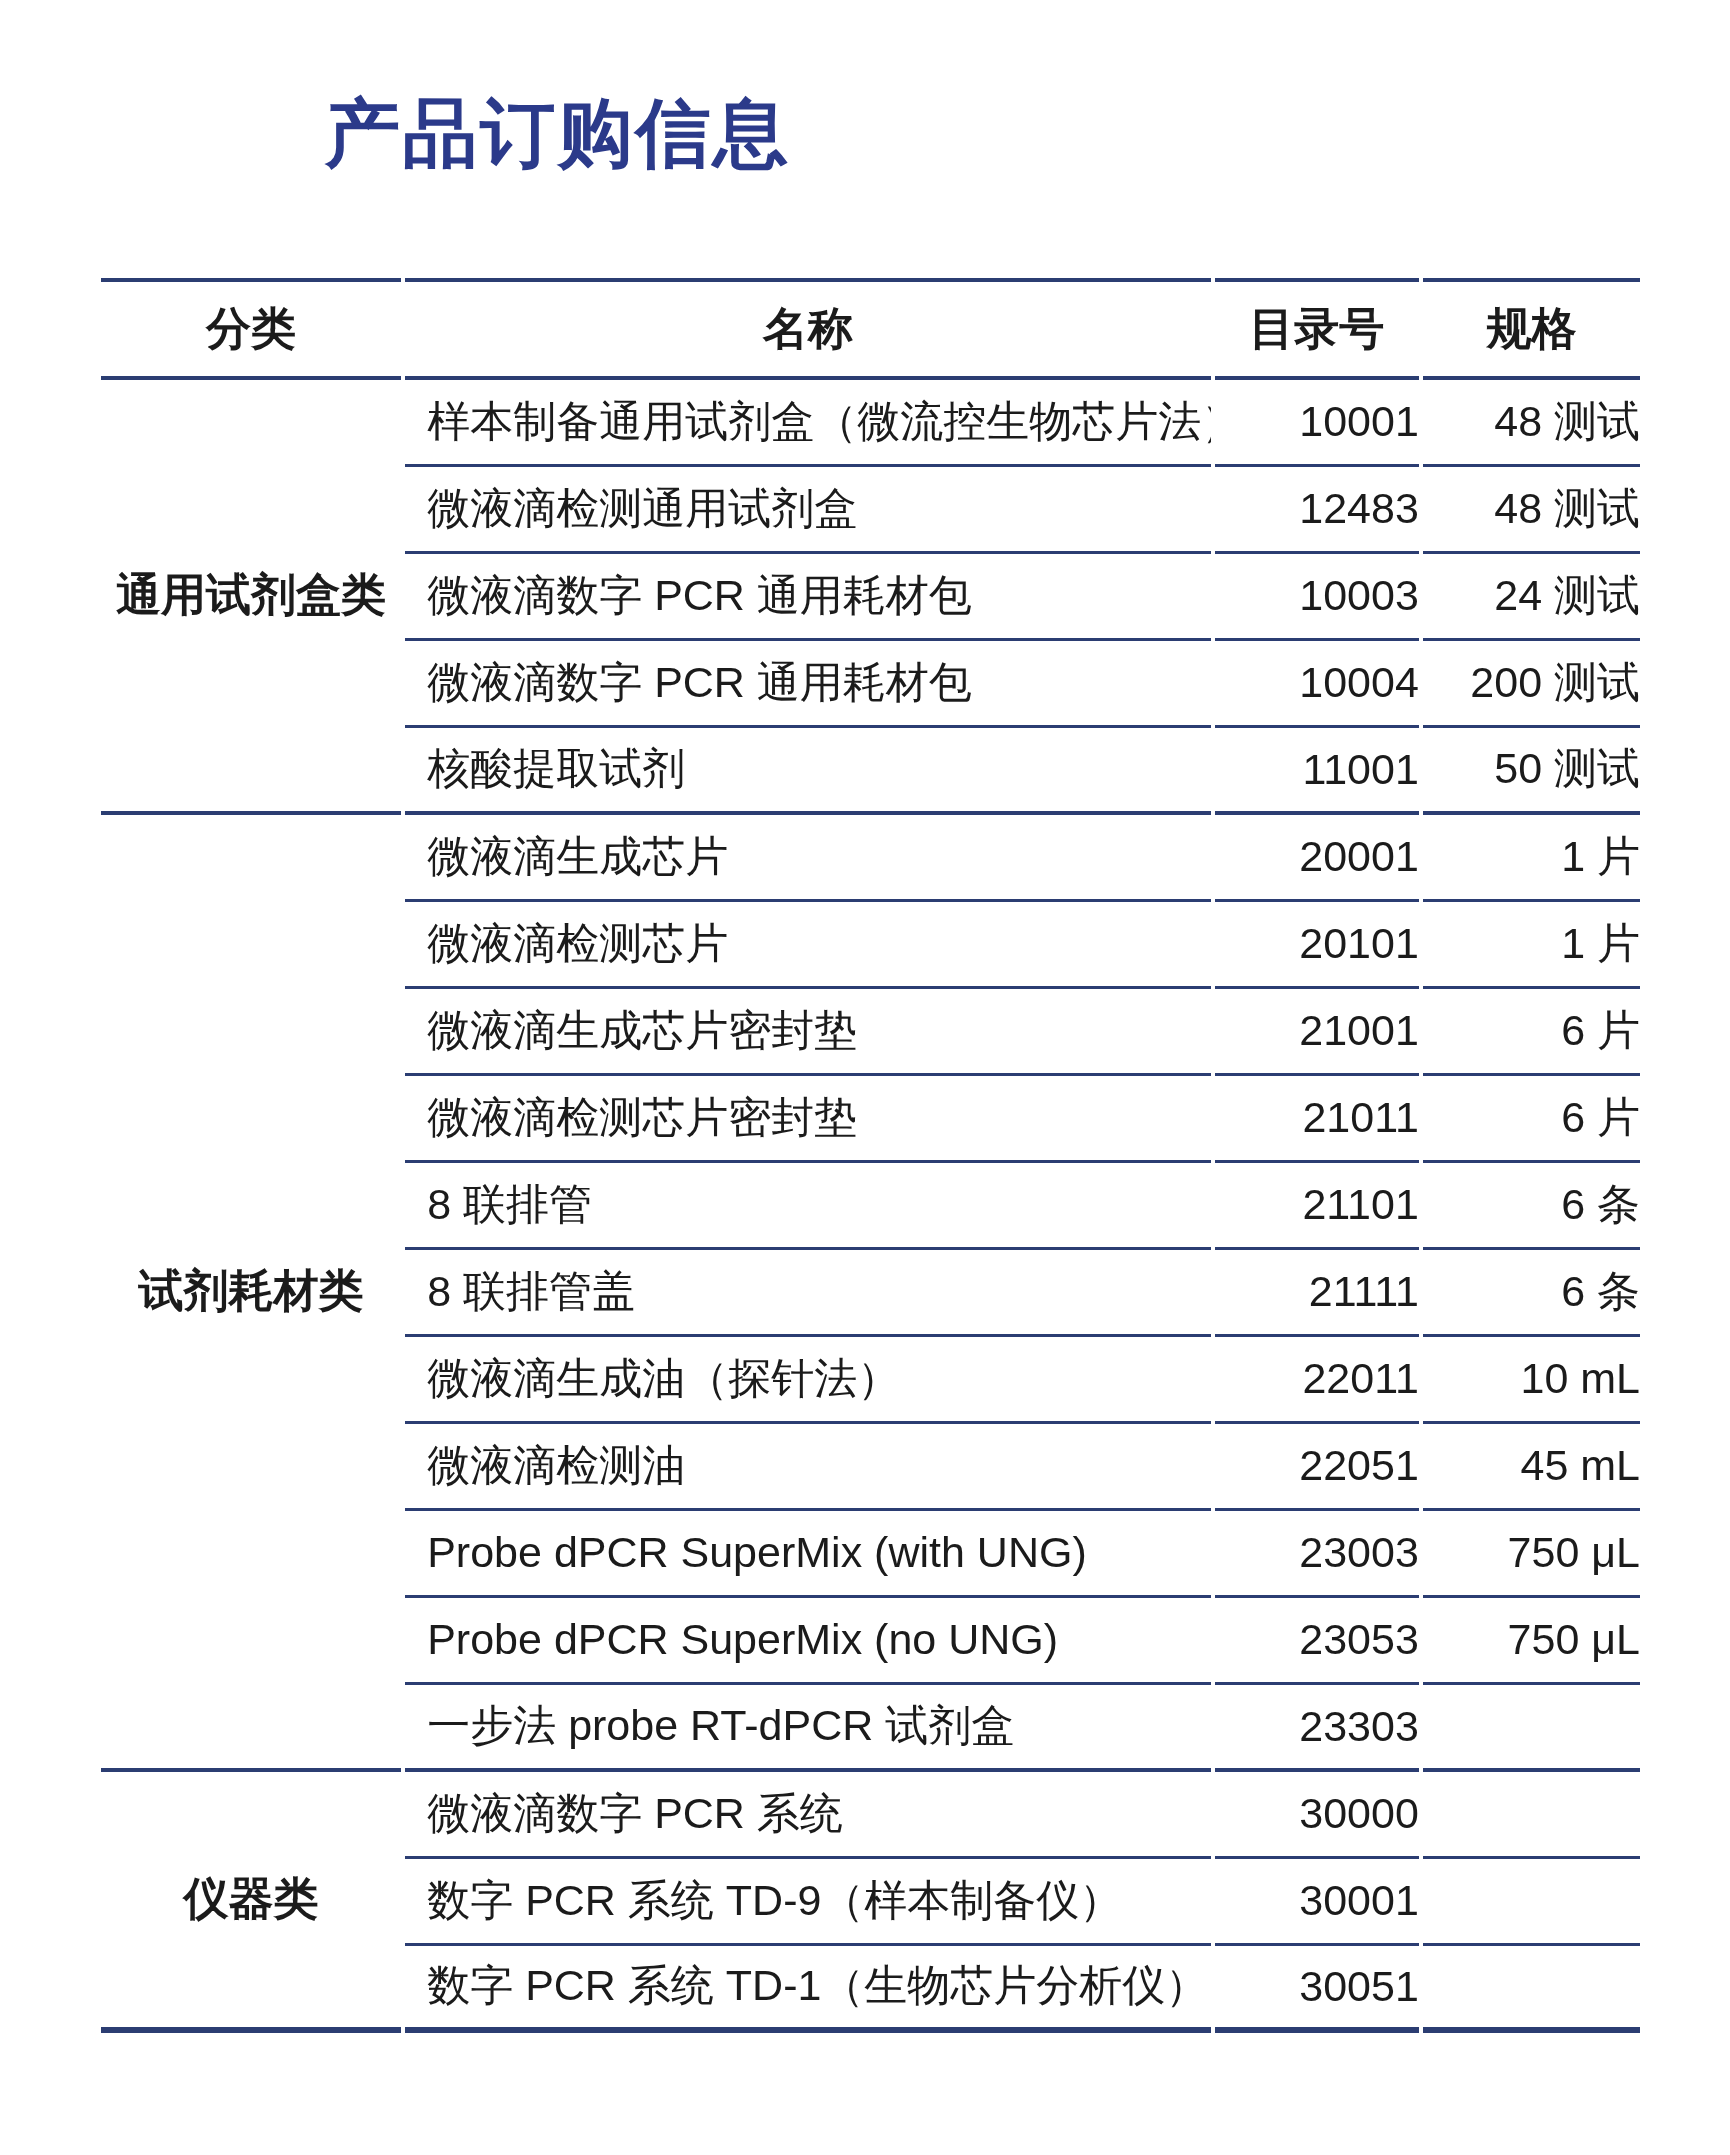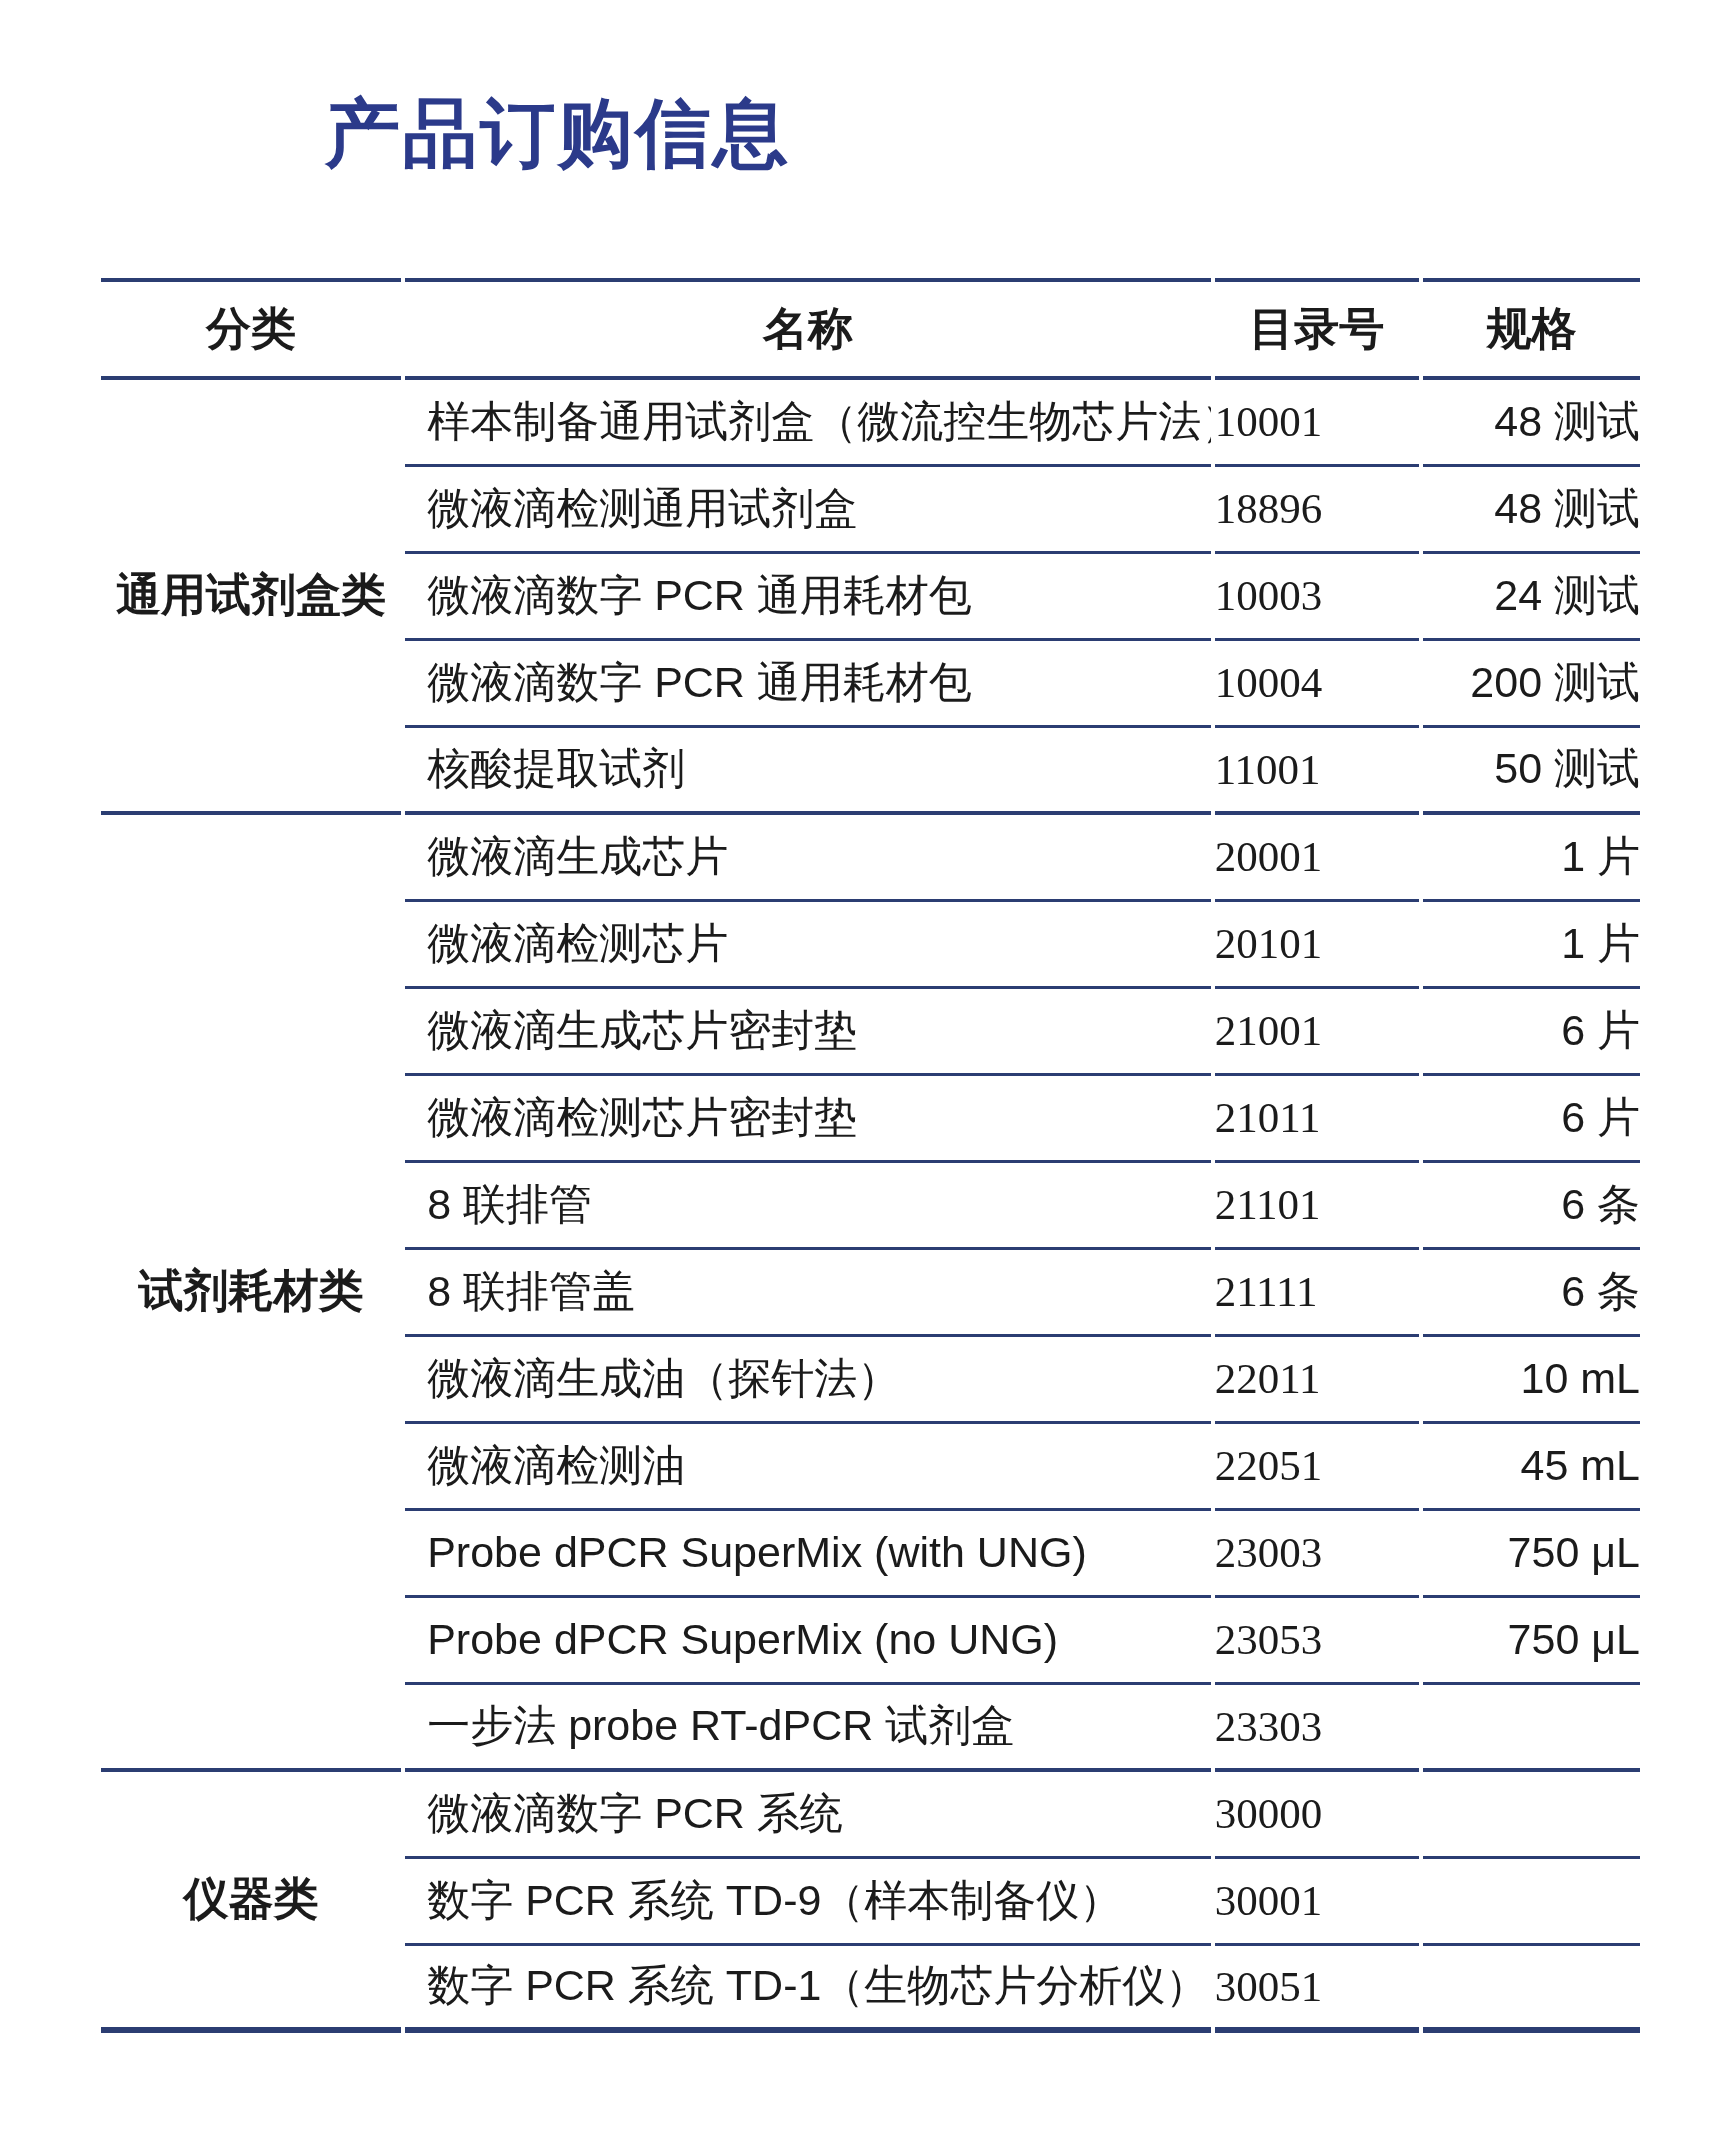--- a/index.html
+++ b/index.html
@@ -54,21 +54,21 @@
     overflow: hidden;
     white-space: nowrap;
   }
   td.cat-cell {
     font-size: 45px;
     font-weight: bold;
     text-align: center;
     border-bottom: 4.3px solid var(--line-blue);
   }
   td.name    { text-align: left; padding-left: 22px; }
-  td.catalog { text-align: left; font-family: Liberation Serif, serif; }
+  td.catalog { text-align: right; }
   td.spec    { text-align: right; }
   td.sep       { border-bottom: 3.4px solid var(--line-blue); }
   td.cat-sep   { border-bottom: 4.3px solid var(--line-blue); }
   td.table-end { border-bottom: 6px solid var(--line-blue); }
 </style>
 </head>
 <body>
 
 <h1 class="page-title">产品订购信息</h1>
 
@@ -89,21 +89,21 @@
   </thead>
   <tbody id="table-body">
       <tr>
         <td rowspan="5" class="cat-cell">通用试剂盒类</td>
         <td class="name sep">样本制备通用试剂盒（微流控生物芯片法）</td>
         <td class="catalog sep">10001</td>
         <td class="spec sep">48 测试</td>
       </tr>
       <tr>
         <td class="name sep">微液滴检测通用试剂盒</td>
-        <td class="catalog sep">18896</td>
+        <td class="catalog sep">12483</td>
         <td class="spec sep">48 测试</td>
       </tr>
       <tr>
         <td class="name sep">微液滴数字 PCR 通用耗材包</td>
         <td class="catalog sep">10003</td>
         <td class="spec sep">24 测试</td>
       </tr>
       <tr>
         <td class="name sep">微液滴数字 PCR 通用耗材包</td>
         <td class="catalog sep">10004</td>

